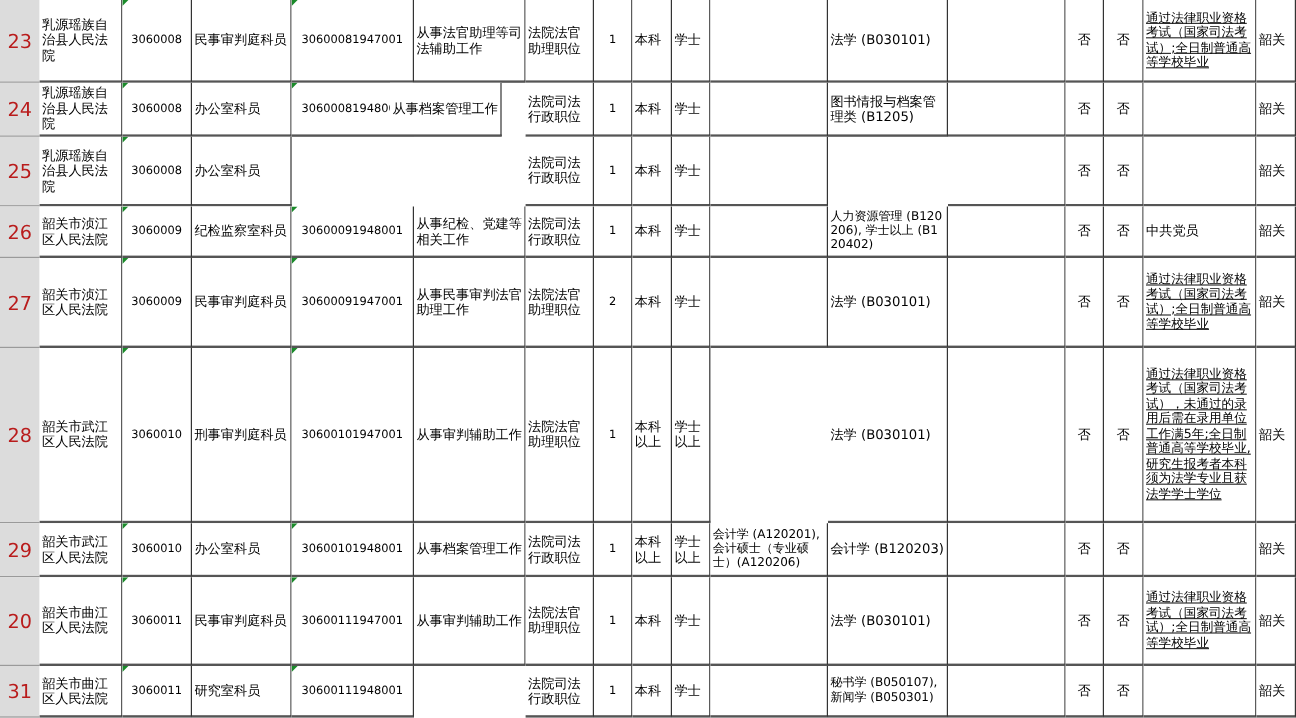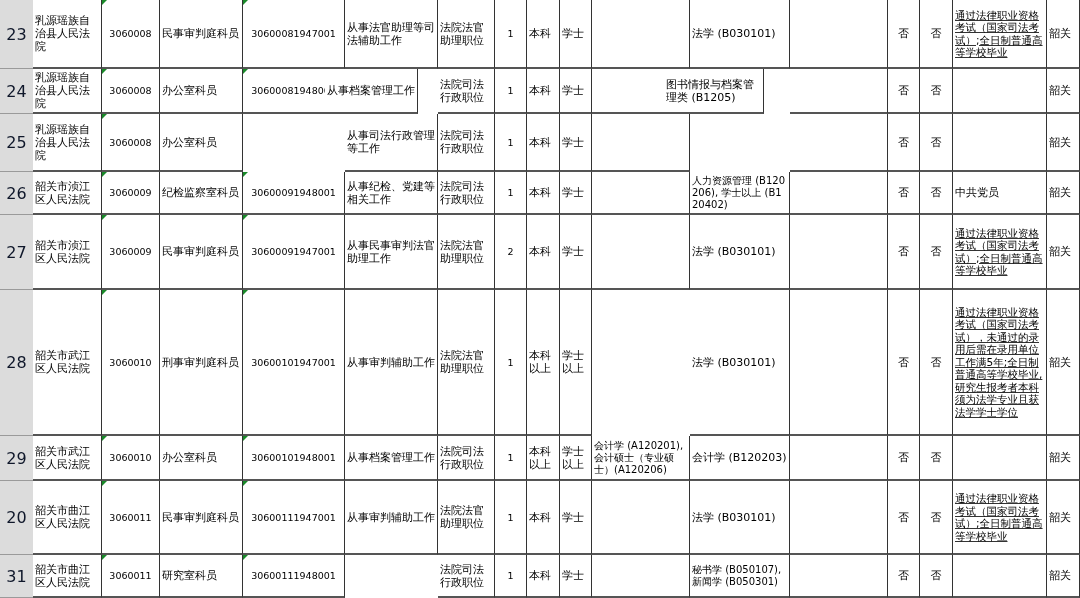--- a/index.html
+++ b/index.html
@@ -1,21 +1,21 @@
 <!DOCTYPE html>
 <html><head>
 <meta charset="utf-8">
 <style>
   html, body { margin: 0; padding: 0; background: #ffffff; }
   body { width: 1080px; height: 598px; overflow: hidden; position: relative;
          font-family: "DejaVu Sans", "Liberation Sans", sans-serif; color: #000; }
   #sheet { position: absolute; left: 0; top: 0; width: 1080px; height: 598px; }
   .row { position: absolute; left: 0; width: 1080px; }
   .rowhdr { position: absolute; left: 0; top: 0; width: 33px; height: 100%;
-            background: #dcdcdc; color: #0f172a; font-size: 16px;
+            background: #dcdcdc; color: #b91c1c; font-size: 16px;
             display: flex; align-items: center; justify-content: center;
             border-bottom: 1px solid #9a9a9a; box-sizing: border-box; }
   .cell { position: absolute; top: 0; height: 100%; box-sizing: border-box;
           border-right: 1.5px solid #333; border-bottom: 2px solid #555;
           display: flex; align-items: center; overflow: hidden;
           font-size: 11px; line-height: 13px; padding: 0 2px; background: #fff; }
   .cell span { display: block; white-space: pre-wrap; word-break: break-all; }
   .c { justify-content: center; text-align: center; }
   .num { font-size: 9.5px; }
   .note { font-size: 10.5px; line-height: 12.5px; text-decoration: underline; text-decoration-color: #333; }
@@ -104,21 +104,21 @@
       </div>
     <div class="cell" style="left:527px;width:33px">
         <span>本科</span>
       </div>
     <div class="cell" style="left:560px;width:32px">
         <span>学士</span>
       </div>
     <div class="cell" style="left:592px;width:98px">
         <span></span>
       </div>
-    <div class="cell" style="left:664px;width:100px">
+    <div class="cell" style="left:690px;width:100px">
         <span>图书情报与档案管理类 (B1205)</span>
       </div>
     <div class="cell" style="left:790px;width:98px">
         <span></span>
       </div>
     <div class="cell c" style="left:888px;width:32px">
         <span>否</span>
       </div>
     <div class="cell c" style="left:920px;width:33px">
         <span>否</span>
@@ -135,23 +135,20 @@
     <div class="rowhdr">25</div>
     <div class="cell" style="left:33px;width:69px">
         <span>乳源瑶族自治县人民法院</span>
       </div>
     <div class="cell c num tri" style="left:102px;width:58px">
         <span>3060008</span>
       </div>
     <div class="cell" style="left:160px;width:83px">
         <span>办公室科员</span>
       </div>
-    <div class="cell" style="left:345px;width:93px">
-        <span>从事司法行政管理等工作</span>
-      </div>
     <div class="cell" style="left:438px;width:57px">
         <span>法院司法行政职位</span>
       </div>
     <div class="cell c num" style="left:495px;width:32px">
         <span>1</span>
       </div>
     <div class="cell" style="left:527px;width:33px">
         <span>本科</span>
       </div>
     <div class="cell" style="left:560px;width:32px">

